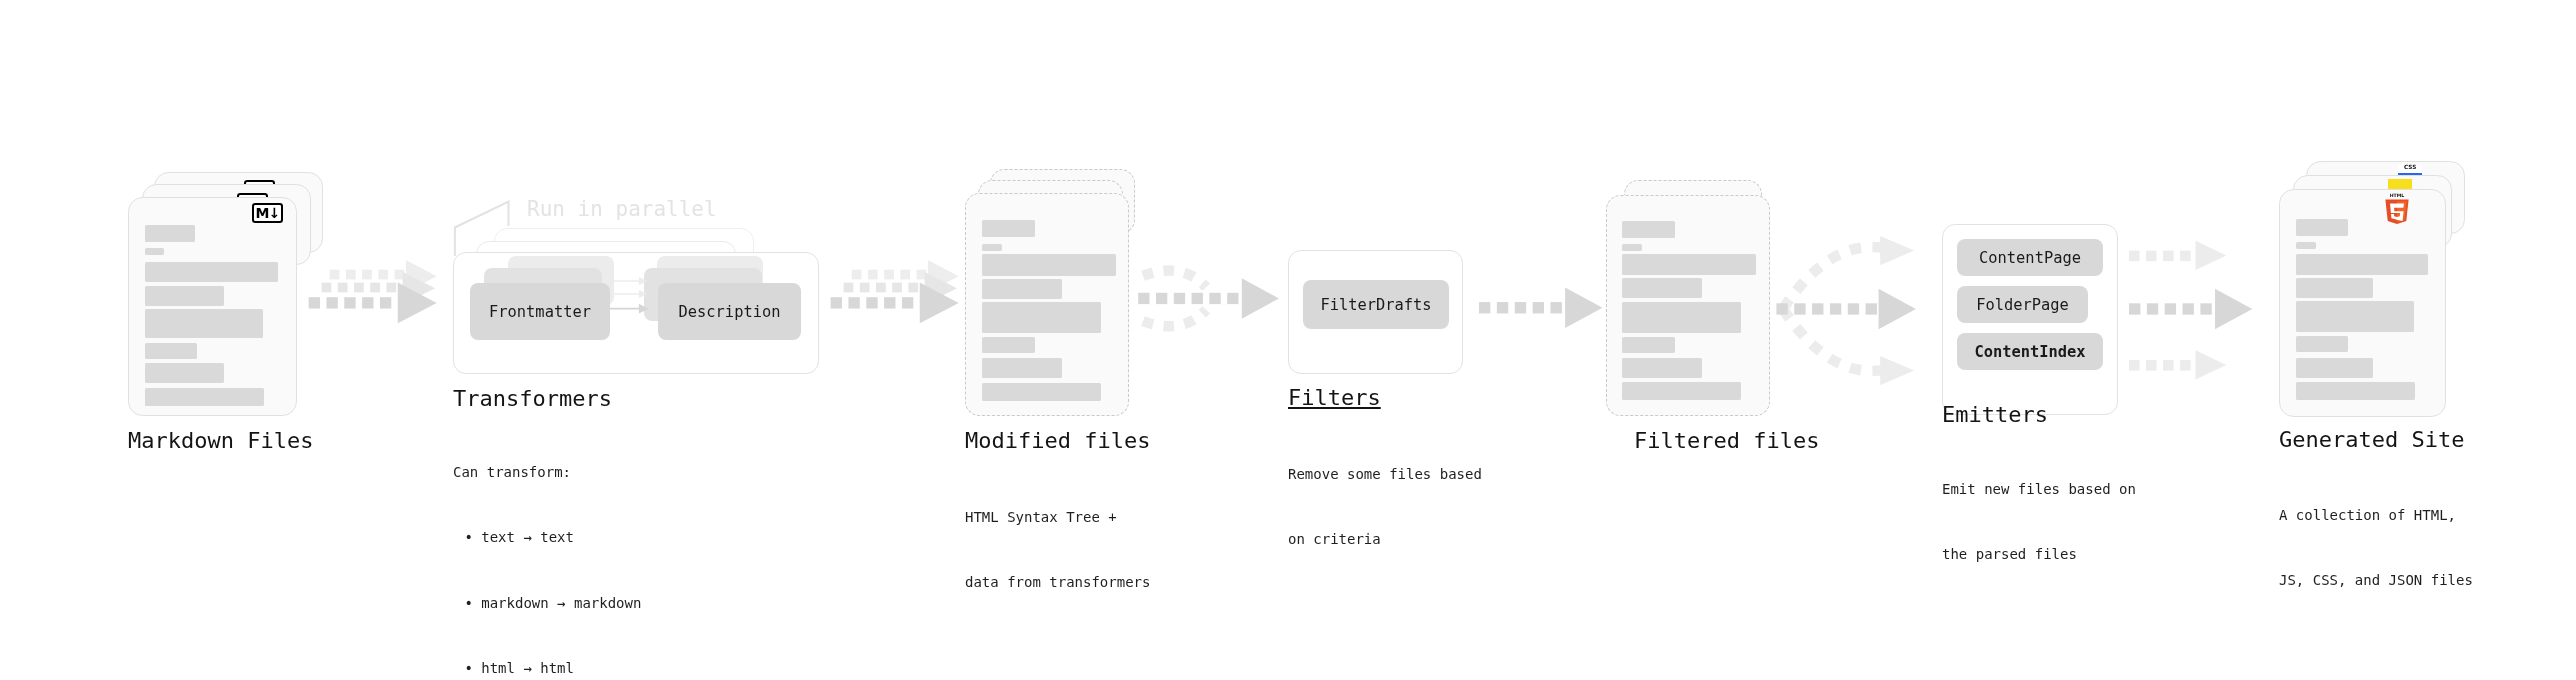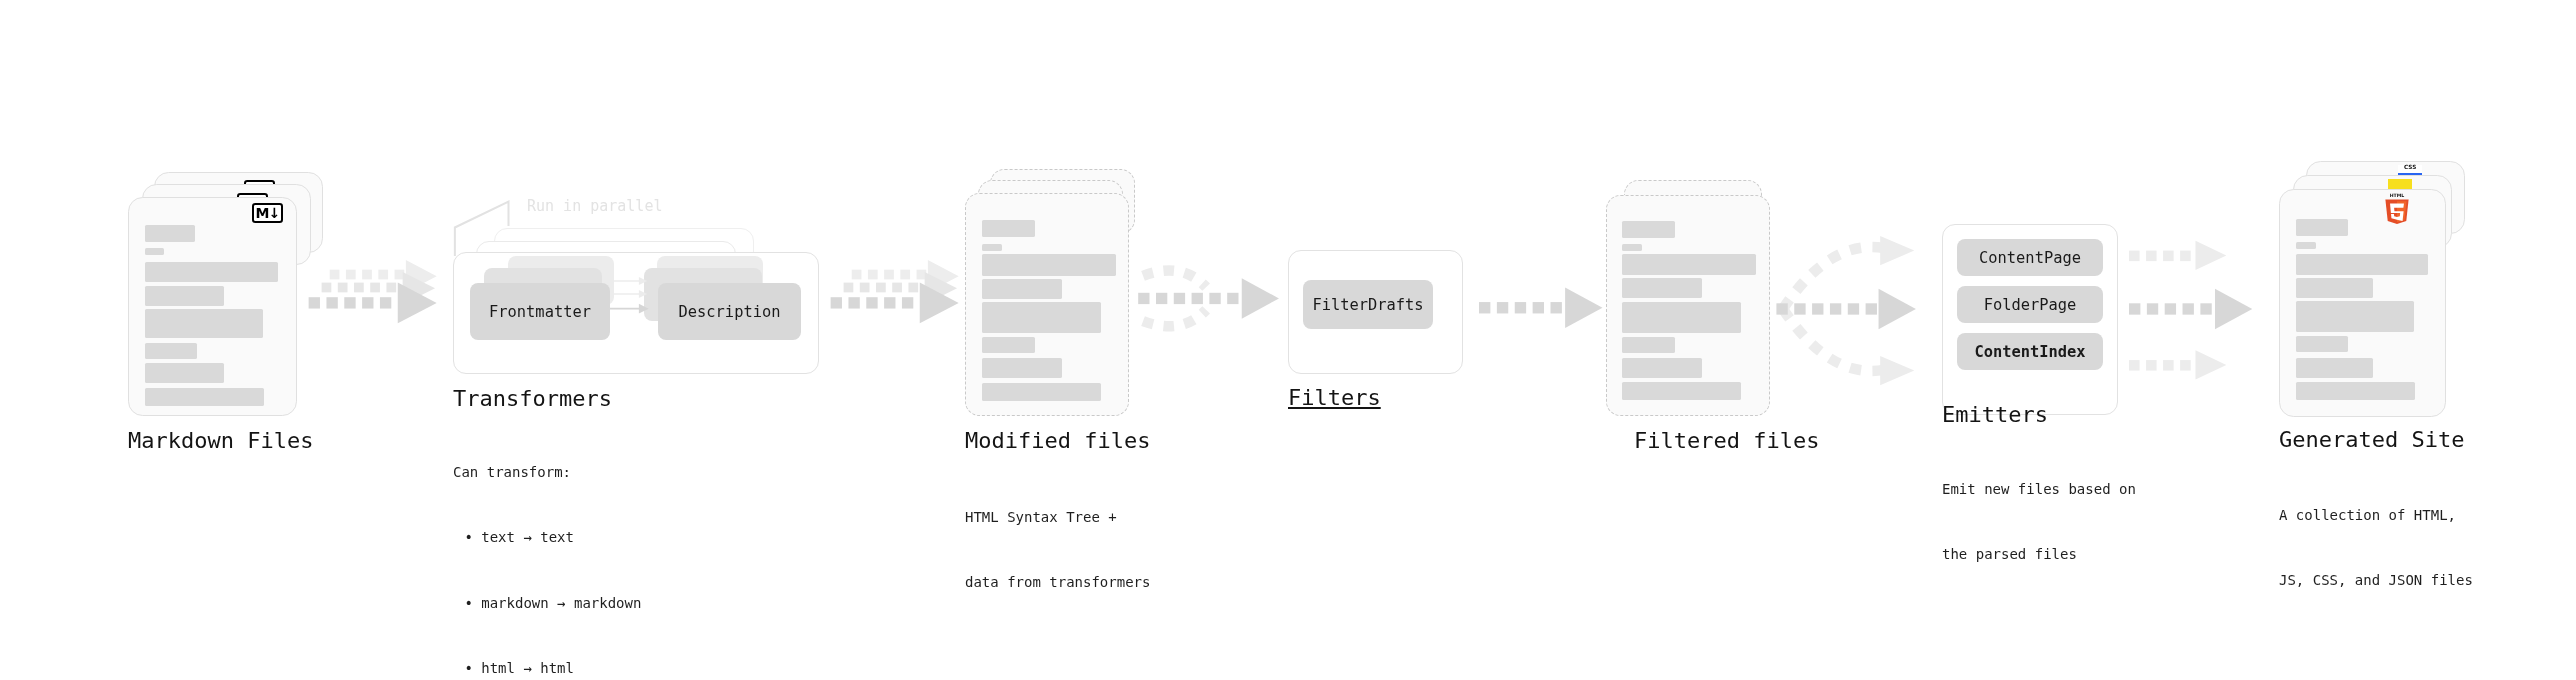--- a/index.html
+++ b/index.html
@@ -131,21 +131,21 @@
     font-size: 14px;
     line-height: 1.55;
     color: #1f1f1f;
     white-space: pre;
   }
   .sub .bullet-row { padding-left: 11.4px; }
 
   .parallel-label {
     position: absolute;
     font-family: "DejaVu Sans Mono", "Liberation Mono", monospace;
-    font-size: 15px;
+    font-size: 21px;
     color: #e3e3e3;
     white-space: nowrap;
   }
 
   svg.deco { position: absolute; overflow: visible; }
 </style>
 </head>
 <body>
 
 <div id="stage">
@@ -296,23 +296,27 @@
         <rect x="22" y="43" width="14" height="14"></rect>
       <rect x="44" y="43" width="14" height="14"></rect>
         <rect x="66" y="43" width="14" height="14"></rect>
       <rect x="88" y="43" width="14" height="14"></rect>
         <rect x="110" y="43" width="14" height="14"></rect>
       <path d="M128 25 L174 50 L128 75 Z"></path>
     </g>
   </svg>
 
   <div class="groupbox" style="left:1288px; top:250px; width:175px; height:124px;"></div>
-  <div class="chip" style="left:1303px; top:280px; width:130px; height:49px;">FilterDrafts</div>
+  <div class="chip" style="left:1303px; top:280px; width:146px; height:49px;">FilterDrafts</div>
 
   <div class="title" style="left:1288px; top:385px;text-decoration:underline;">Filters</div>
+  <div class="sub" style="left:1288px; top:421px;">
+    <div>Remove some files based</div>
+    <div>on criteria</div>
+  </div>
 
   <svg class="deco" style="left:1479px; top:293px;" width="130" height="49" viewBox="0 0 160 60">
     <g fill="#d7d7d7">
       <rect x="0" y="11" width="14" height="14"></rect>
         <rect x="22" y="11" width="14" height="14"></rect>
       <rect x="44" y="11" width="14" height="14"></rect>
         <rect x="66" y="11" width="14" height="14"></rect>
       <rect x="88" y="11" width="14" height="14"></rect>
       <path d="M106 -7 L152 18 L106 43 Z"></path>
     </g>
@@ -345,21 +349,21 @@
       <rect x="44" y="83" width="14" height="14"></rect>
         <rect x="66" y="83" width="14" height="14"></rect>
       <rect x="88" y="83" width="14" height="14"></rect>
         <rect x="110" y="83" width="14" height="14"></rect>
       <path d="M126 65 L172 90 L126 115 Z"></path>
     </g>
   </svg>
 
   <div class="groupbox" style="left:1942px; top:224px; width:176px; height:191px;"></div>
   <div class="chip" style="left:1957px; top:239px; width:146px; height:37px;">ContentPage</div>
-  <div class="chip" style="left:1957px; top:286px; width:146px; height:37px;">FolderPage</div>
+  <div class="chip" style="left:1957px; top:286px; width:131px; height:37px;">FolderPage</div>
   <div class="chip" style="left:1957px; top:333px; width:146px; height:37px;font-weight:bold;">ContentIndex</div>
 
   <div class="title" style="left:1942px; top:402px;">Emitters</div>
   <div class="sub" style="left:1942px; top:436px;">
     <div>Emit new files based on</div>
     <div>the parsed files</div>
   </div>
 
   <svg class="deco" style="left:2129px; top:236px;" width="146" height="150" viewBox="0 0 180 185">
     <g fill="#ececec">

